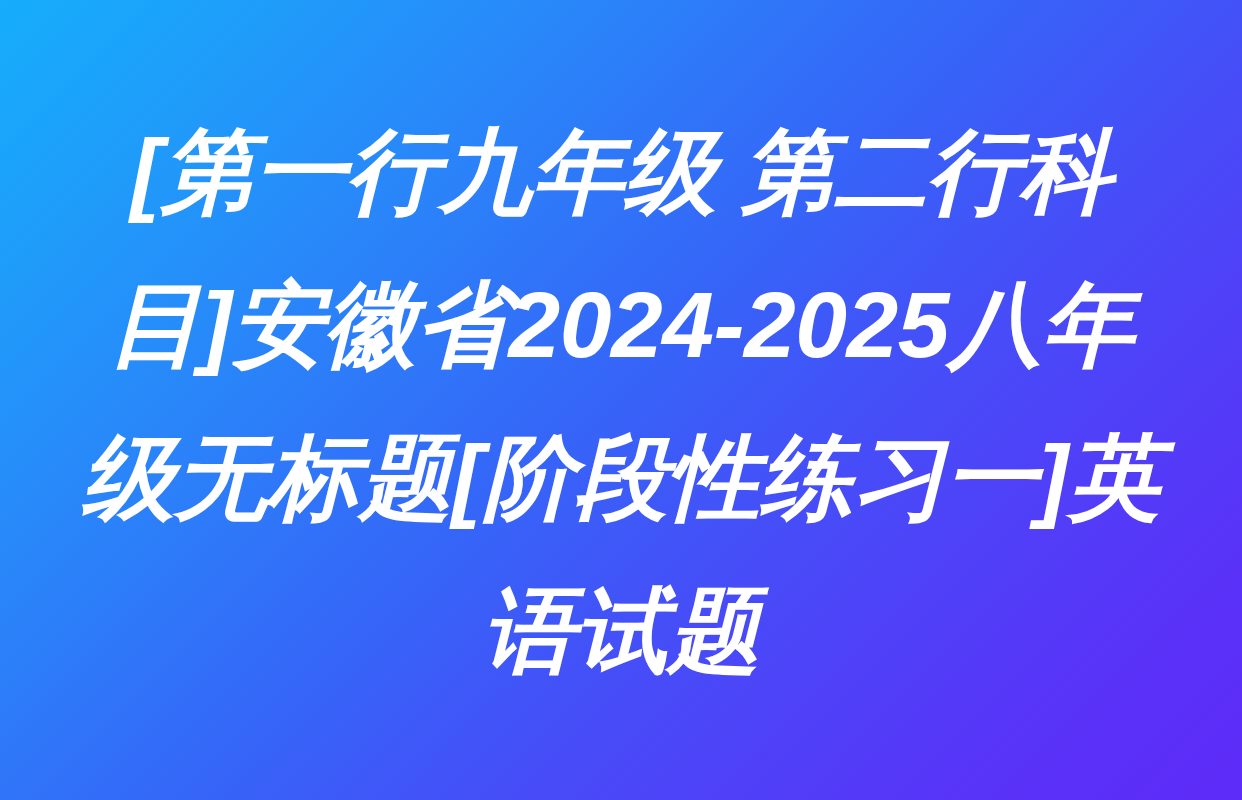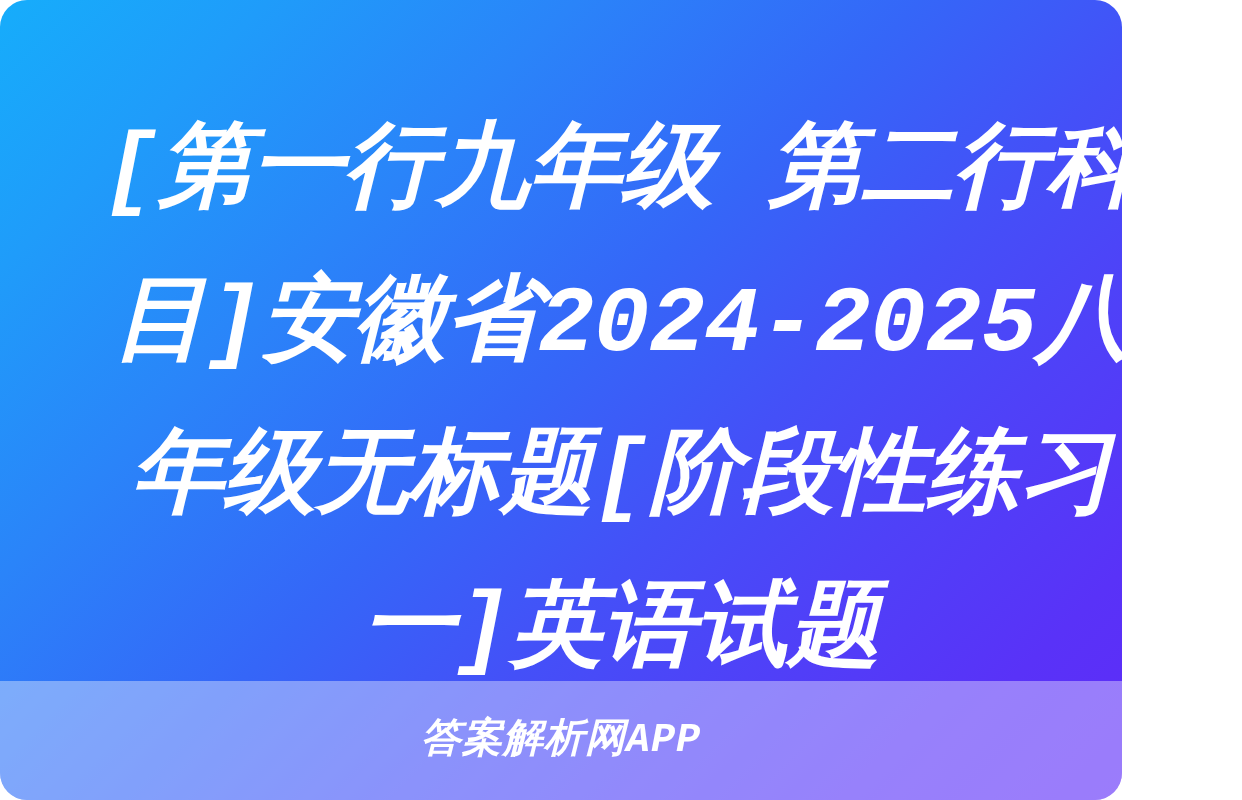--- a/index.html
+++ b/index.html
@@ -3,36 +3,35 @@
 <meta charset="utf-8">
 <style>
   html, body {
     margin: 0;
     padding: 0;
     background: #ffffff;
   }
 
   #poster {
     position: relative;
-    width: 1122px;
+    width: 1242px;
     height: 800px;
     overflow: hidden;
-    font-family: Liberation Mono, monospace;
+    font-family: Liberation Sans, sans-serif;
     
     background:
       linear-gradient(135deg,
         #16adfb 0%,
         #1f9cfa 14%,
         #2a84f9 30%,
         #3566f8 48%,
         #4450f8 62%,
         #4f41f8 74%,
         #5932f8 88%,
         #5e2bf8 100%);
-    border-radius: 27px;
   }
 
   
   .headline {
     position: absolute;
     left: 78px;
     top: 96px;
     width: 1086px;
     color: #ffffff;
     font-size: 93px;
@@ -69,17 +68,14 @@
     -webkit-font-smoothing: antialiased;
   }
 </style>
 </head>
 <body>
 
 <div id="poster">
 
   <div class="headline">[第一行九年级 第二行科目]安徽省2024-2025八年级无标题[阶段性练习一]英语试题</div>
 
-  <div class="watermark-band">
-    <span class="watermark-text">答案解析网APP</span>
-  </div>
 
 </div>
 
 </body></html>

